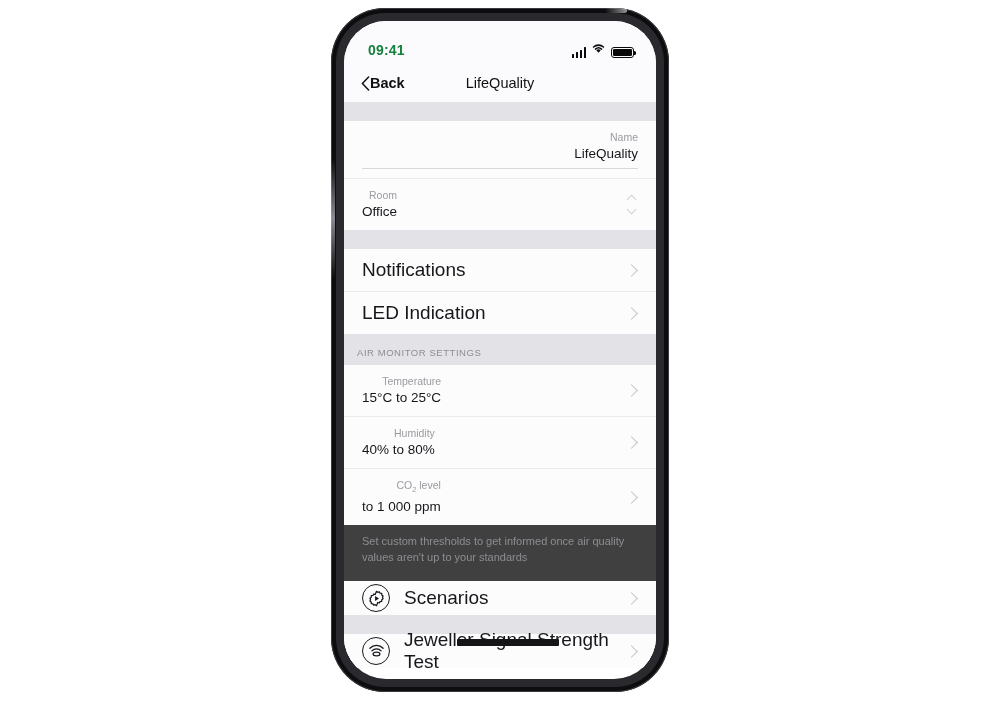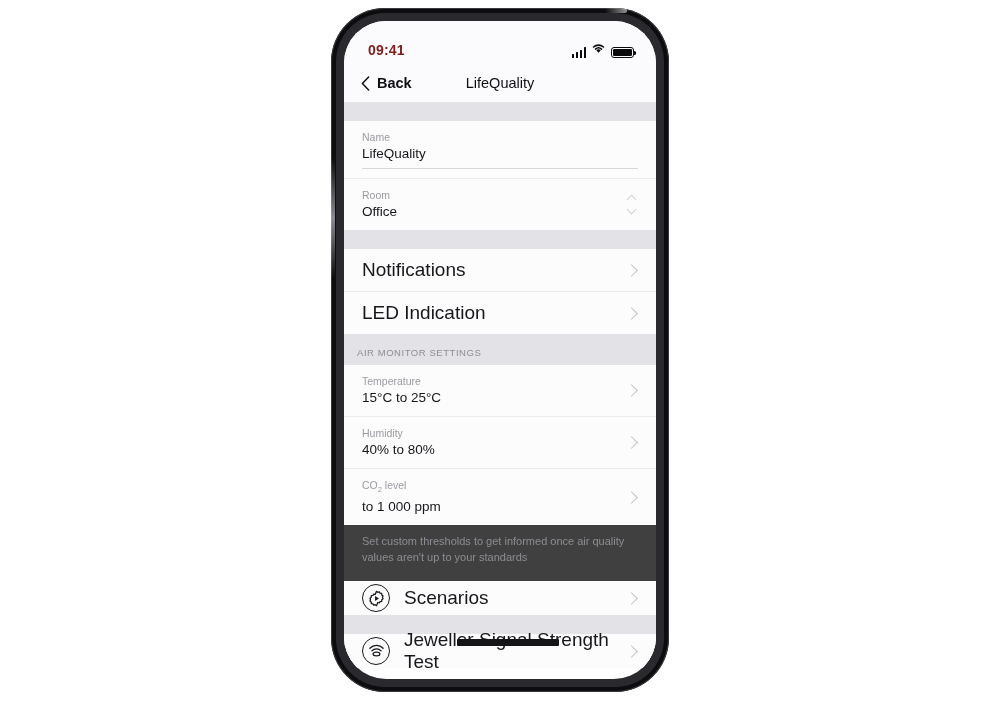--- a/index.html
+++ b/index.html
@@ -72,21 +72,21 @@
     background: #fbfbfd;
     display: flex;
     align-items: flex-end;
     justify-content: space-between;
     padding: 0 22px 6px 24px;
     box-sizing: border-box;
   }
   .status-time {
     font-size: 14px;
     font-weight: bold;
-    color: #7f1d1d;
+    color: #15803d;
     letter-spacing: .2px;
   }
   .status-icons {
     display: flex;
     align-items: flex-end;
     gap: 5px;
   }
   .sig-bars { display: flex; align-items: flex-end; gap: 1.5px; height: 11px; }
   .sig-bars i { display: block; width: 2.5px; background: #0a0a0a; border-radius: .5px; }
   .sig-bars i:nth-child(1) { height: 4px; }
@@ -115,21 +115,20 @@
   .navbar {
     height: 38px;
     background: #fbfbfd;
     position: relative;
     display: flex;
     align-items: center;
   }
   .nav-back {
     display: flex;
     align-items: center;
-    gap: 7px;
     padding-left: 17px;
     cursor: pointer;
   }
   .nav-back-label {
     font-size: 14.5px;
     font-weight: bold;
     color: #101014;
   }
   .nav-title {
     position: absolute;
@@ -151,21 +150,21 @@
     background: #fcfcfd;
     padding: 0 18px;
     min-height: 42px;
     display: flex;
     align-items: center;
     justify-content: space-between;
     box-sizing: border-box;
     cursor: pointer;
     position: relative;
   }
-  .row.field { display: block; padding-top: 9px; padding-bottom: 9px; }
+  .row.field { display: block; padding-top: 9px; padding-bottom: 9px; text-align: right; }
   .row-sep { height: 1px; background: #eceaee; }
 
   .field-label {
     font-size: 10.5px;
     color: #9a9aa0;
     line-height: 14px;
     margin-bottom: 1px;
   }
   .field-value {
     font-size: 13.5px;

